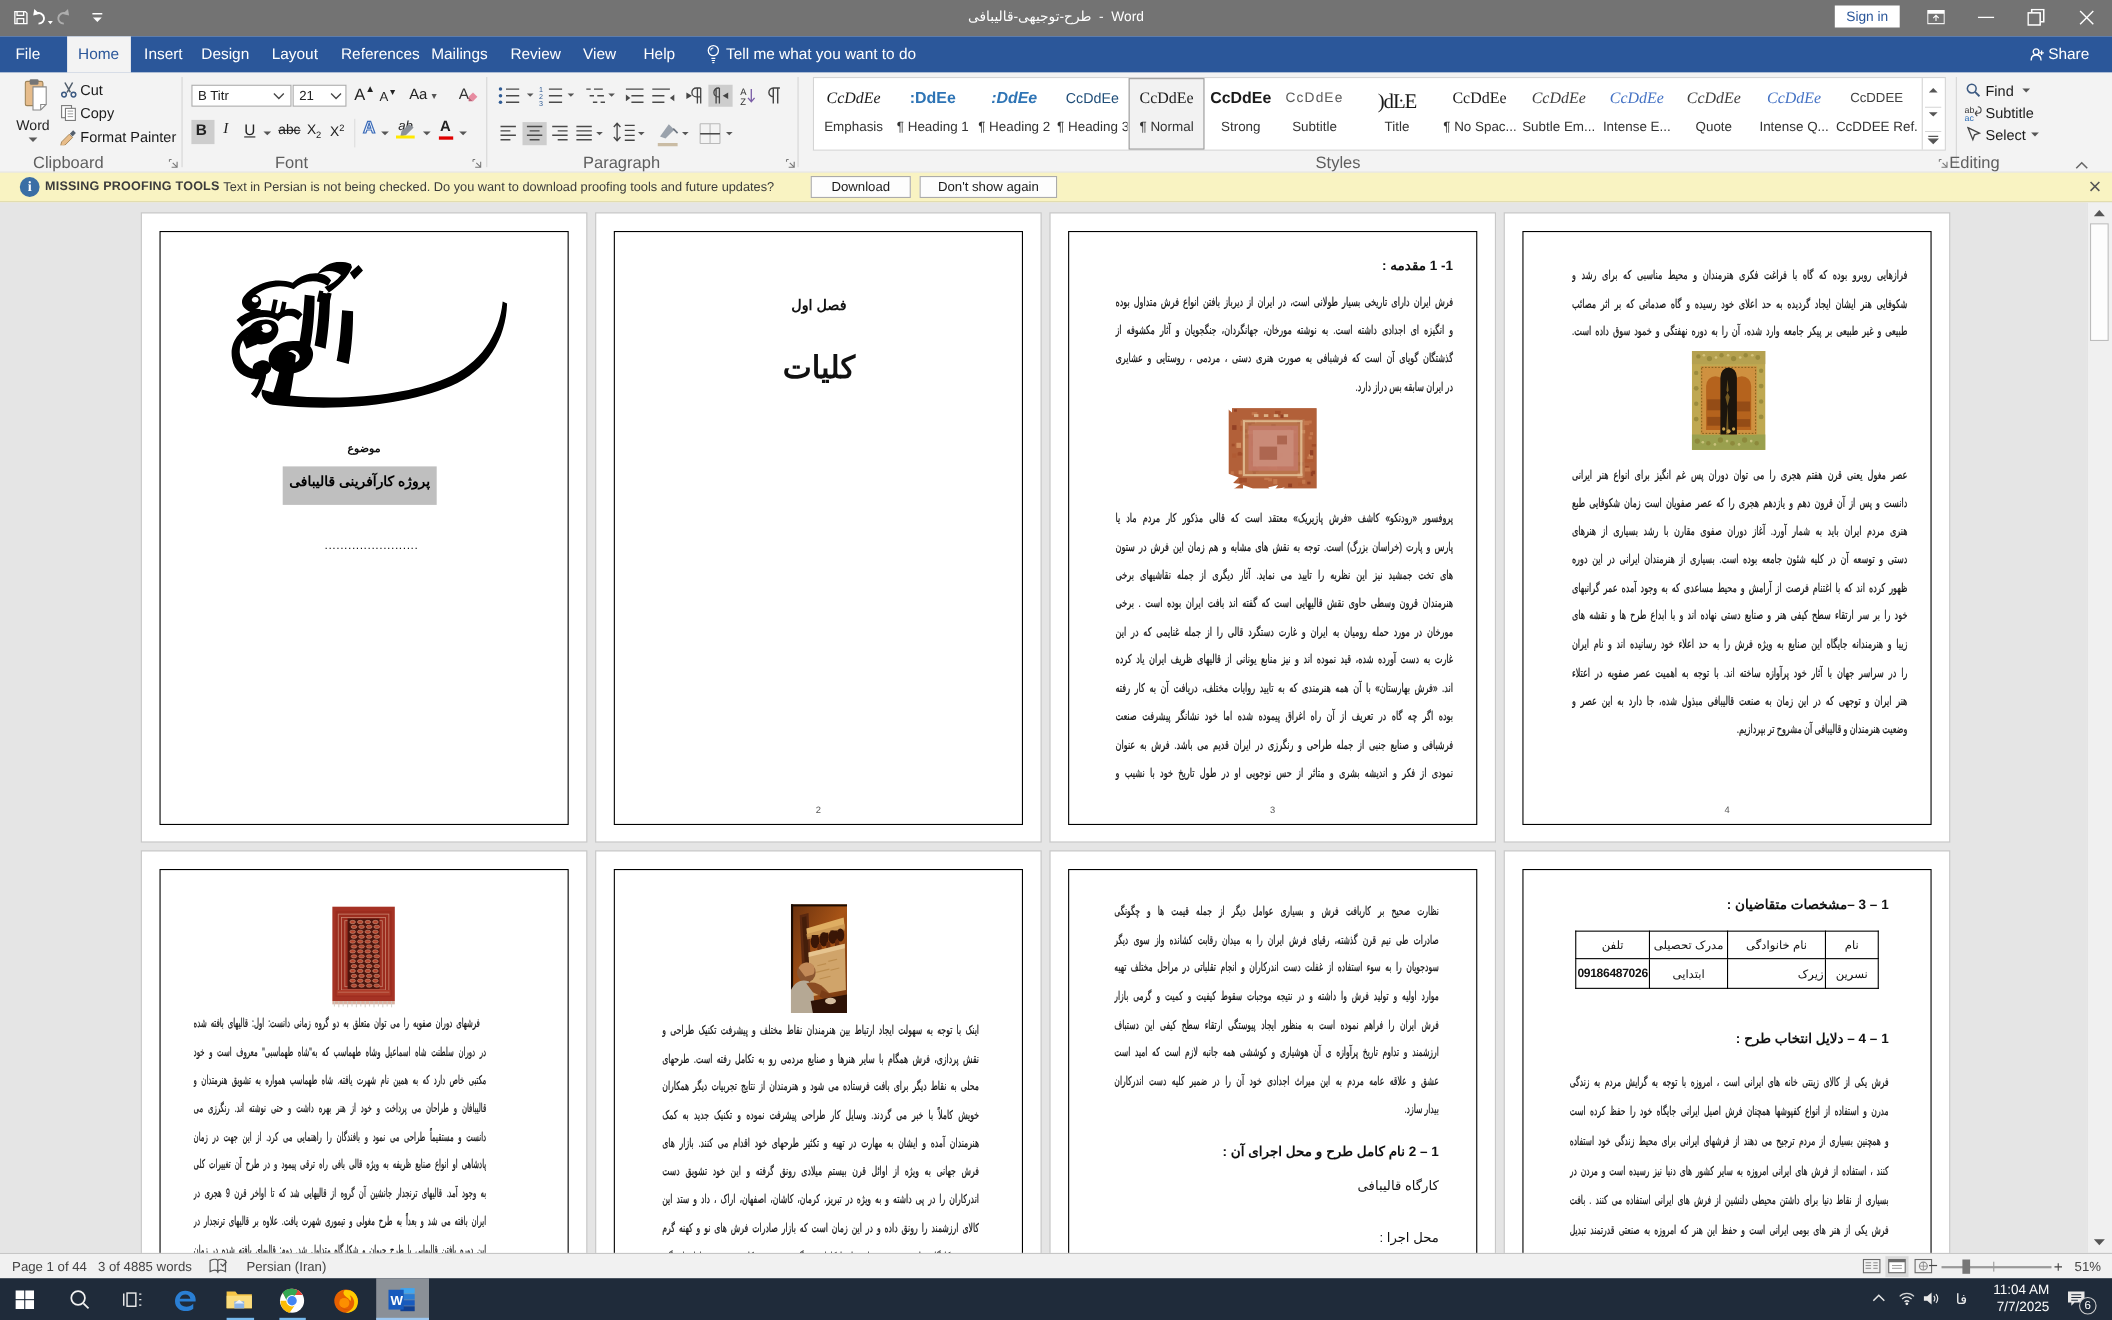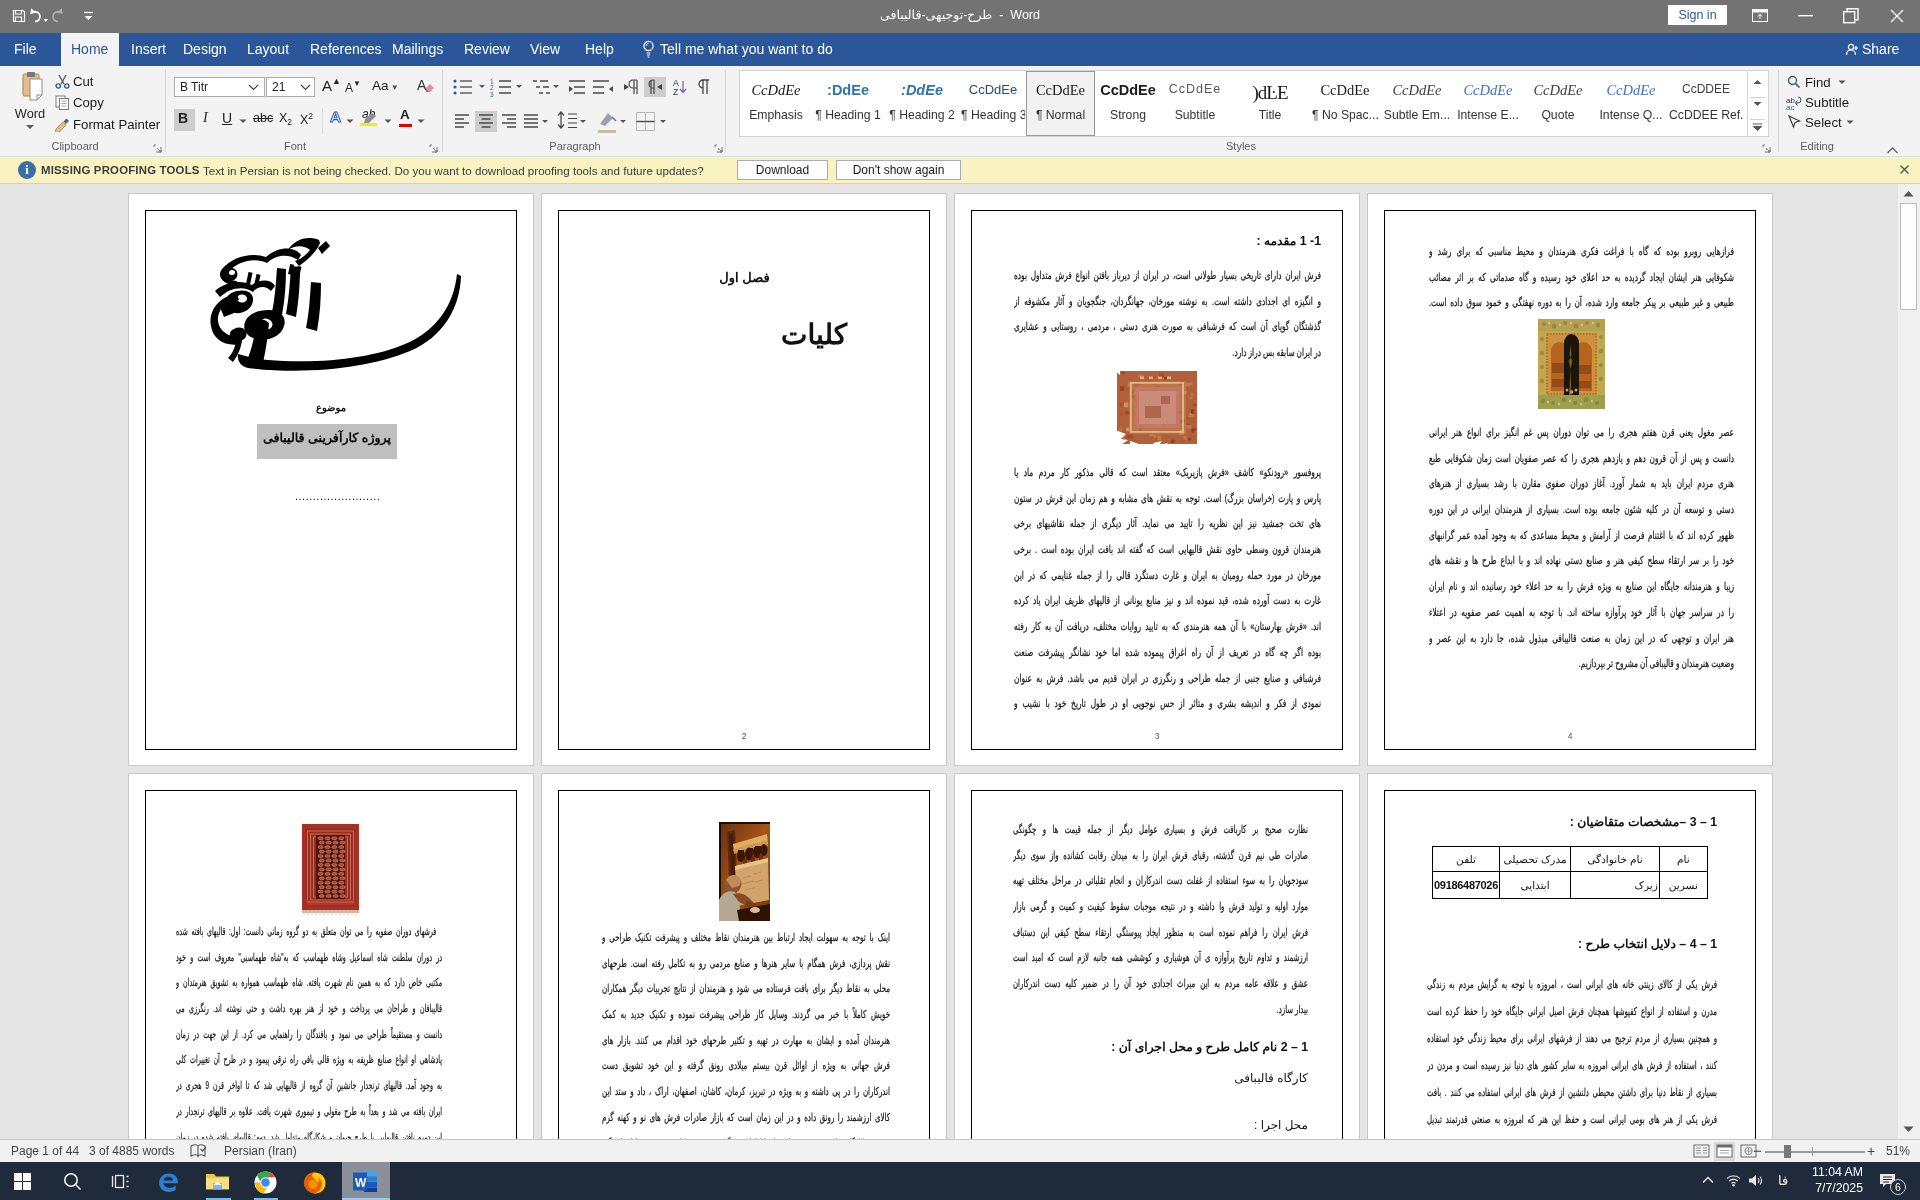--- a/index.html
+++ b/index.html
@@ -9,21 +9,21 @@
 #tabrow{position:absolute;left:0;top:33px;width:1920px;height:33px;background:#2b579a;color:#fff;}
 #ribbon{position:absolute;left:0;top:66px;width:1920px;height:91px;background:#f3f3f3;}
 #warnbar{position:absolute;left:0;top:157px;width:1920px;height:27px;background:#f9f3c2;border-bottom:1px solid #d9d3a5;}
 #docarea{position:absolute;left:0;top:184px;width:1920px;height:955px;background:#e5e5e5;overflow:hidden;}
 #statusbar{position:absolute;left:0;top:1139px;width:1920px;height:23px;background:#f1f1f1;border-top:1px solid #c6c6c6;color:#444;}
 #taskbar{position:absolute;left:0;top:1162px;width:1920px;height:38px;background:#1f2b3a;}
 .page{position:absolute;width:404px;background:#fff;outline:1px solid #c8c8c8;}
 .pborder{position:absolute;left:16px;top:16px;width:372px;height:540px;border:1px solid #000;}
 .tab{display:inline-block;color:#fff;font-size:14px;}
 .gsep{position:absolute;top:4px;width:1px;height:82px;background:#d6d6d6;}
-.glabel{position:absolute;font-size:11px;color:#5e5e5e;text-align:center;}
+.glabel{position:absolute;font-size:15px;color:#5e5e5e;text-align:left;}
 .fa{font-size:13.2px;color:#1a1a1a;}
 .stysamp{position:absolute;top:16px;height:22px;font-size:14.5px;color:#1a1a1a;text-align:center;white-space:nowrap;overflow:hidden}
 .stylab{position:absolute;top:42px;font-size:12.2px;color:#333;text-align:center;white-space:nowrap;overflow:hidden}
 .wbtn{position:absolute;top:3px;height:20px;background:#fdfdfd;border:1px solid #ababab;font-size:12px;color:#1a1a1a;text-align:center;line-height:18px}
 .pg{position:absolute;font-size:11px;color:#131313;direction:rtl;transform-origin:top right;-webkit-text-stroke:0.22px #131313}
 .ln{height:25.7px;line-height:25.7px;text-align:justify;text-align-last:justify;white-space:nowrap;overflow:hidden}
 .lnr{height:25.7px;line-height:25.7px;text-align:right}
 .pnum{position:absolute;font-size:8.5px;color:#555;text-align:center}
 </style></head>
 <body dir="ltr">
@@ -374,21 +374,21 @@
   </svg>
   <div class="abs" style="left:156px;top:208px;width:92px;text-align:center;font-size:10px;font-weight:bold;color:#111" dir="rtl">موضوع</div>
   <div class="abs" style="left:128px;top:230px;width:140px;height:35px;background:#bfbfbf"></div>
   <div class="abs" style="left:128px;top:236px;width:140px;text-align:center;font-size:12.6px;font-weight:bold;color:#000;white-space:nowrap" dir="rtl">پروژه کارآفرینی قالیبافی</div>
   <div class="abs" style="left:166px;top:296px;width:76px;font-size:11px;letter-spacing:0.5px;color:#111;text-align:center">........................</div>
  </div>
 
  <div class="page" style="left:542px;top:10px;height:571px">
   <div class="pborder"></div>
   <div class="abs" style="left:125px;top:76px;width:155px;text-align:center;font-size:13px;font-weight:bold;color:#111" dir="rtl">فصل اول</div>
-  <div class="abs" style="left:100px;top:124px;width:205px;text-align:right;font-size:28px;font-weight:bold;color:#111;font-family:'Liberation Serif',serif" dir="rtl">کلیات</div>
+  <div class="abs" style="left:100px;top:124px;width:205px;text-align:center;font-size:28px;font-weight:bold;color:#111;font-family:'Liberation Serif',serif" dir="rtl">کلیات</div>
   <div class="pnum" style="left:192px;top:537px;width:20px">2</div>
  </div>
 
  <div class="page" style="left:955px;top:10px;height:571px">
   <div class="pborder"></div>
   <div class="abs" style="left:59px;top:40px;width:307px;font-size:12.3px;font-weight:bold;text-align:right;color:#111"><span dir="rtl">1- 1 مقدمه :</span></div>
   <div class="pg" style="right:38px;top:69px;width:460px;transform:scaleX(0.6674)">
    <div class="ln">فرش ایران دارای تاریخی بسیار طولانی است، در ایران از دیرباز بافتن انواع فرش متداول بوده</div>
    <div class="ln">و انگیزه ای اجدادی داشته است. به نوشته مورخان، جهانگردان، جنگجویان و آثار مکشوفه از</div>
    <div class="ln">گذشتگان گویای آن است که فرشبافی به صورت هنری دستی ، مردمی ، روستایی و عشایری</div>

